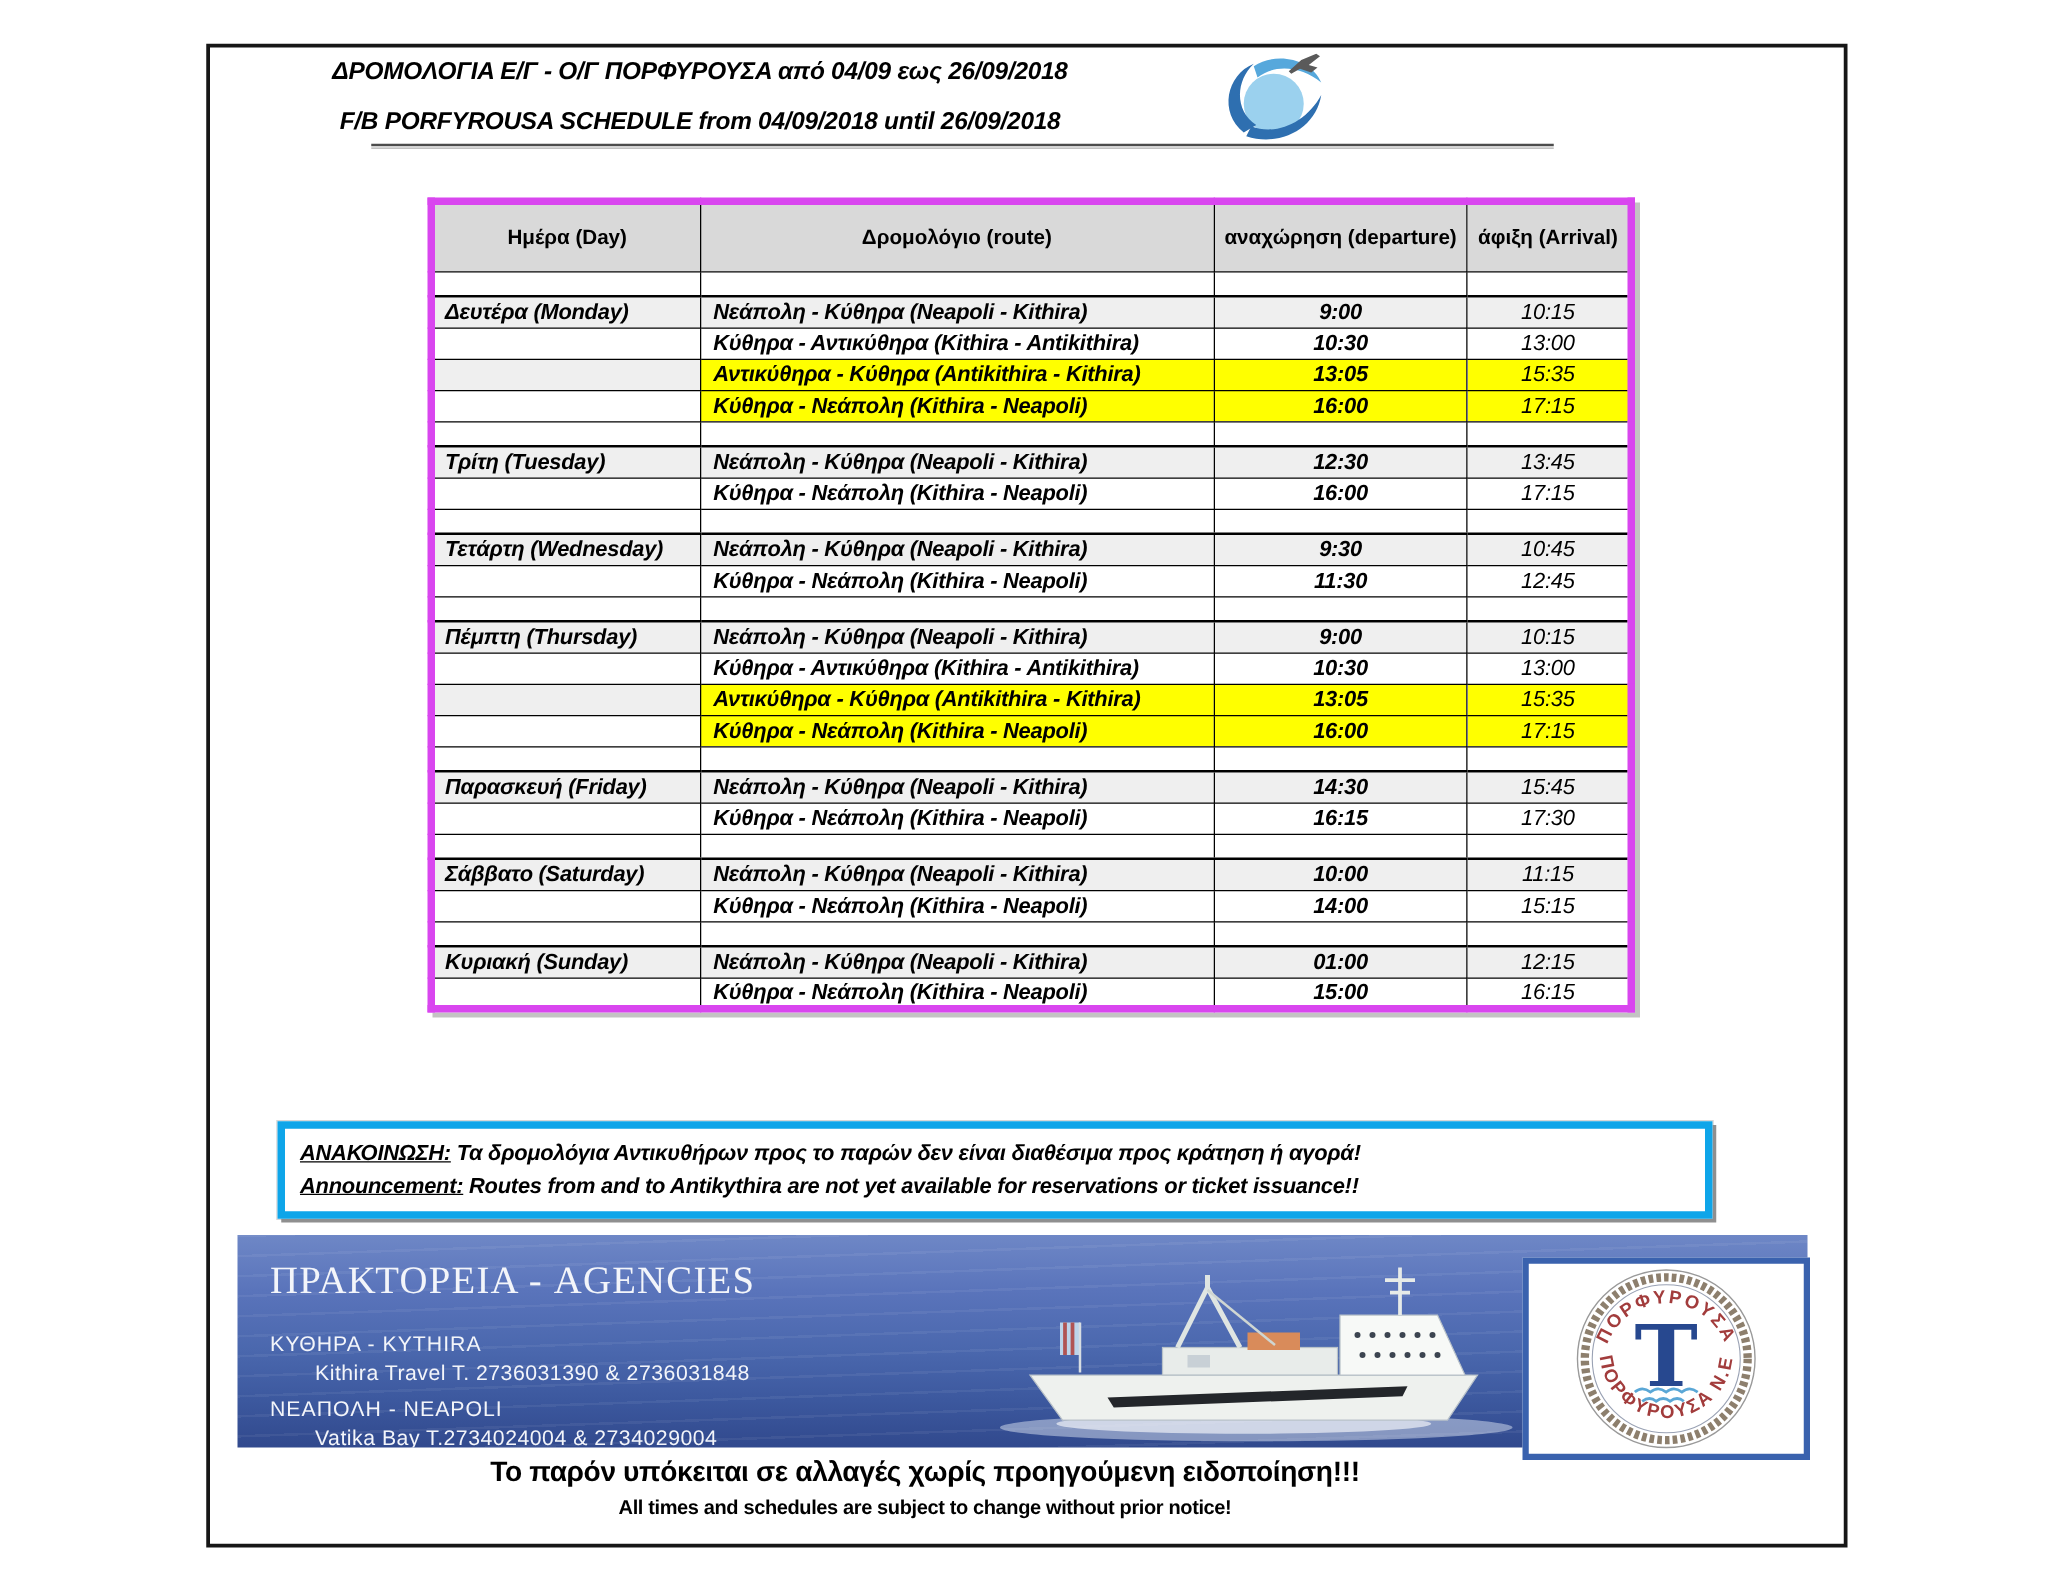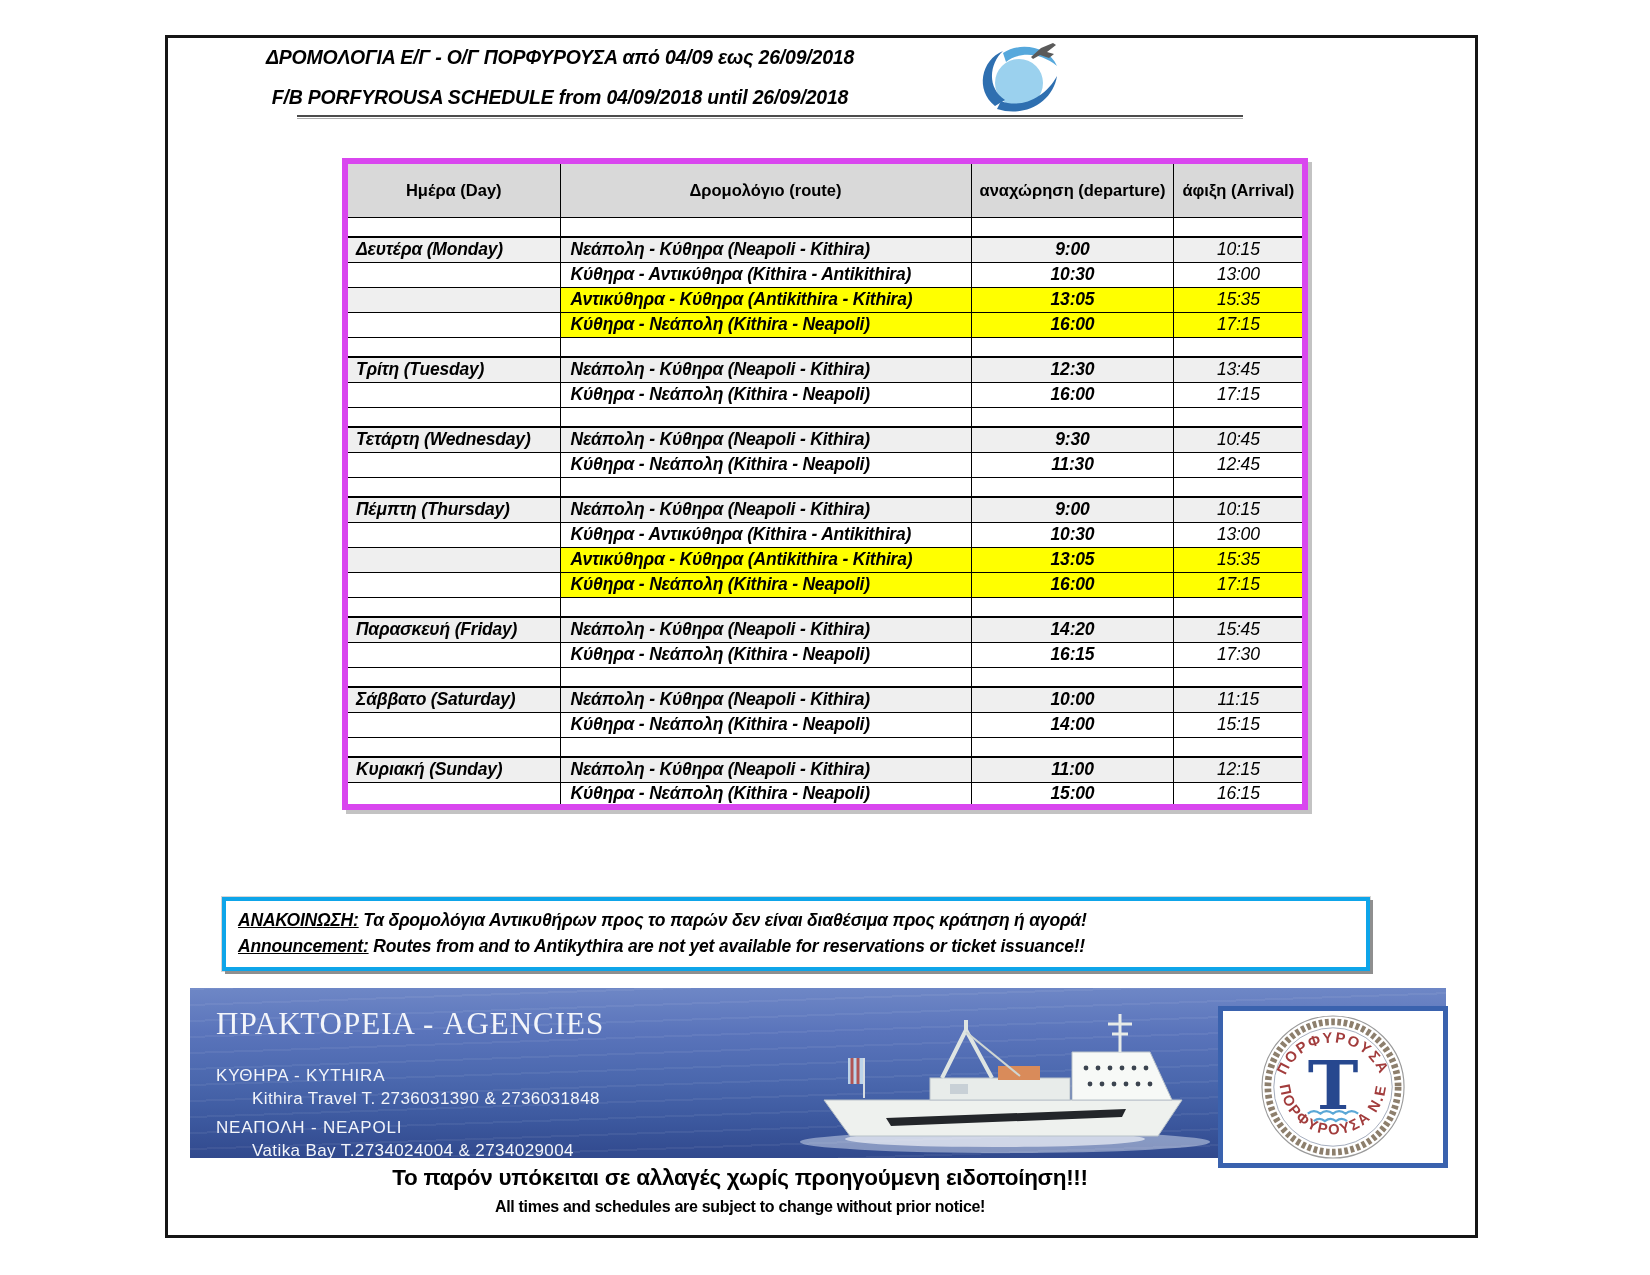--- a/index.html
+++ b/index.html
@@ -39,21 +39,21 @@
   .t-row td.route{font-weight:bold;font-style:italic;text-align:left;padding-left:10px;}
   .t-row td.dep{font-weight:bold;font-style:italic;text-align:center;}
   .t-row td.arr{font-style:italic;text-align:center;}
   .t-row.group-start td{border-top-width:2px;}
   td.stripe{background:var(--stripe-bg,#efefef);}
   td.hl{background:var(--highlight,#ffff00);}
 
   
   .announce{
     position:absolute;left:222px;top:897px;width:1148px;padding:6px 12px 7px 12px;
-    border:4px solid #0ea5e9;box-shadow:3px 3px 0 #8f8f8f,0 0 0 1px #d6d6d6;background:#fff;
+    border:6px solid #0ea5e9;box-shadow:3px 3px 0 #8f8f8f,0 0 0 1px #d6d6d6;background:#fff;
     font-weight:bold;font-style:italic;font-size:17.5px;line-height:1.5;letter-spacing:-0.2px;white-space:nowrap;
   }
   .announce .u{text-decoration:underline;}
 
   
   .banner{
     position:absolute;left:190px;top:988px;width:1256px;height:170px;overflow:hidden;
     background:
       repeating-linear-gradient(178deg, rgba(255,255,255,0.06) 0 2px, rgba(255,255,255,0) 2px 16px),
       linear-gradient(180deg,#6e87c6 0%,#5a74bb 26%,#4a67ad 55%,#3c589e 78%,#31498d 100%);
@@ -209,21 +209,21 @@
         </tr>
         <tr class="t-spacer">
           <td></td>
           <td></td>
           <td></td>
           <td></td>
         </tr>
         <tr class="t-row group-start">
           <td class="day stripe">Παρασκευή (Friday)</td>
           <td class="route stripe">Νεάπολη - Κύθηρα (Neapoli - Kithira)</td>
-          <td class="dep stripe">14:20</td>
+          <td class="dep stripe">14:30</td>
           <td class="arr stripe">15:45</td>
         </tr>
         <tr class="t-row">
           <td class="day"></td>
           <td class="route">Κύθηρα - Νεάπολη (Kithira - Neapoli)</td>
           <td class="dep">16:15</td>
           <td class="arr">17:30</td>
         </tr>
         <tr class="t-spacer">
           <td></td>
@@ -245,21 +245,21 @@
         </tr>
         <tr class="t-spacer">
           <td></td>
           <td></td>
           <td></td>
           <td></td>
         </tr>
         <tr class="t-row group-start">
           <td class="day stripe">Κυριακή (Sunday)</td>
           <td class="route stripe">Νεάπολη - Κύθηρα (Neapoli - Kithira)</td>
-          <td class="dep stripe">11:00</td>
+          <td class="dep stripe">01:00</td>
           <td class="arr stripe">12:15</td>
         </tr>
         <tr class="t-row">
           <td class="day"></td>
           <td class="route">Κύθηρα - Νεάπολη (Kithira - Neapoli)</td>
           <td class="dep">15:00</td>
           <td class="arr">16:15</td>
         </tr>
       </tbody>
   </table>

